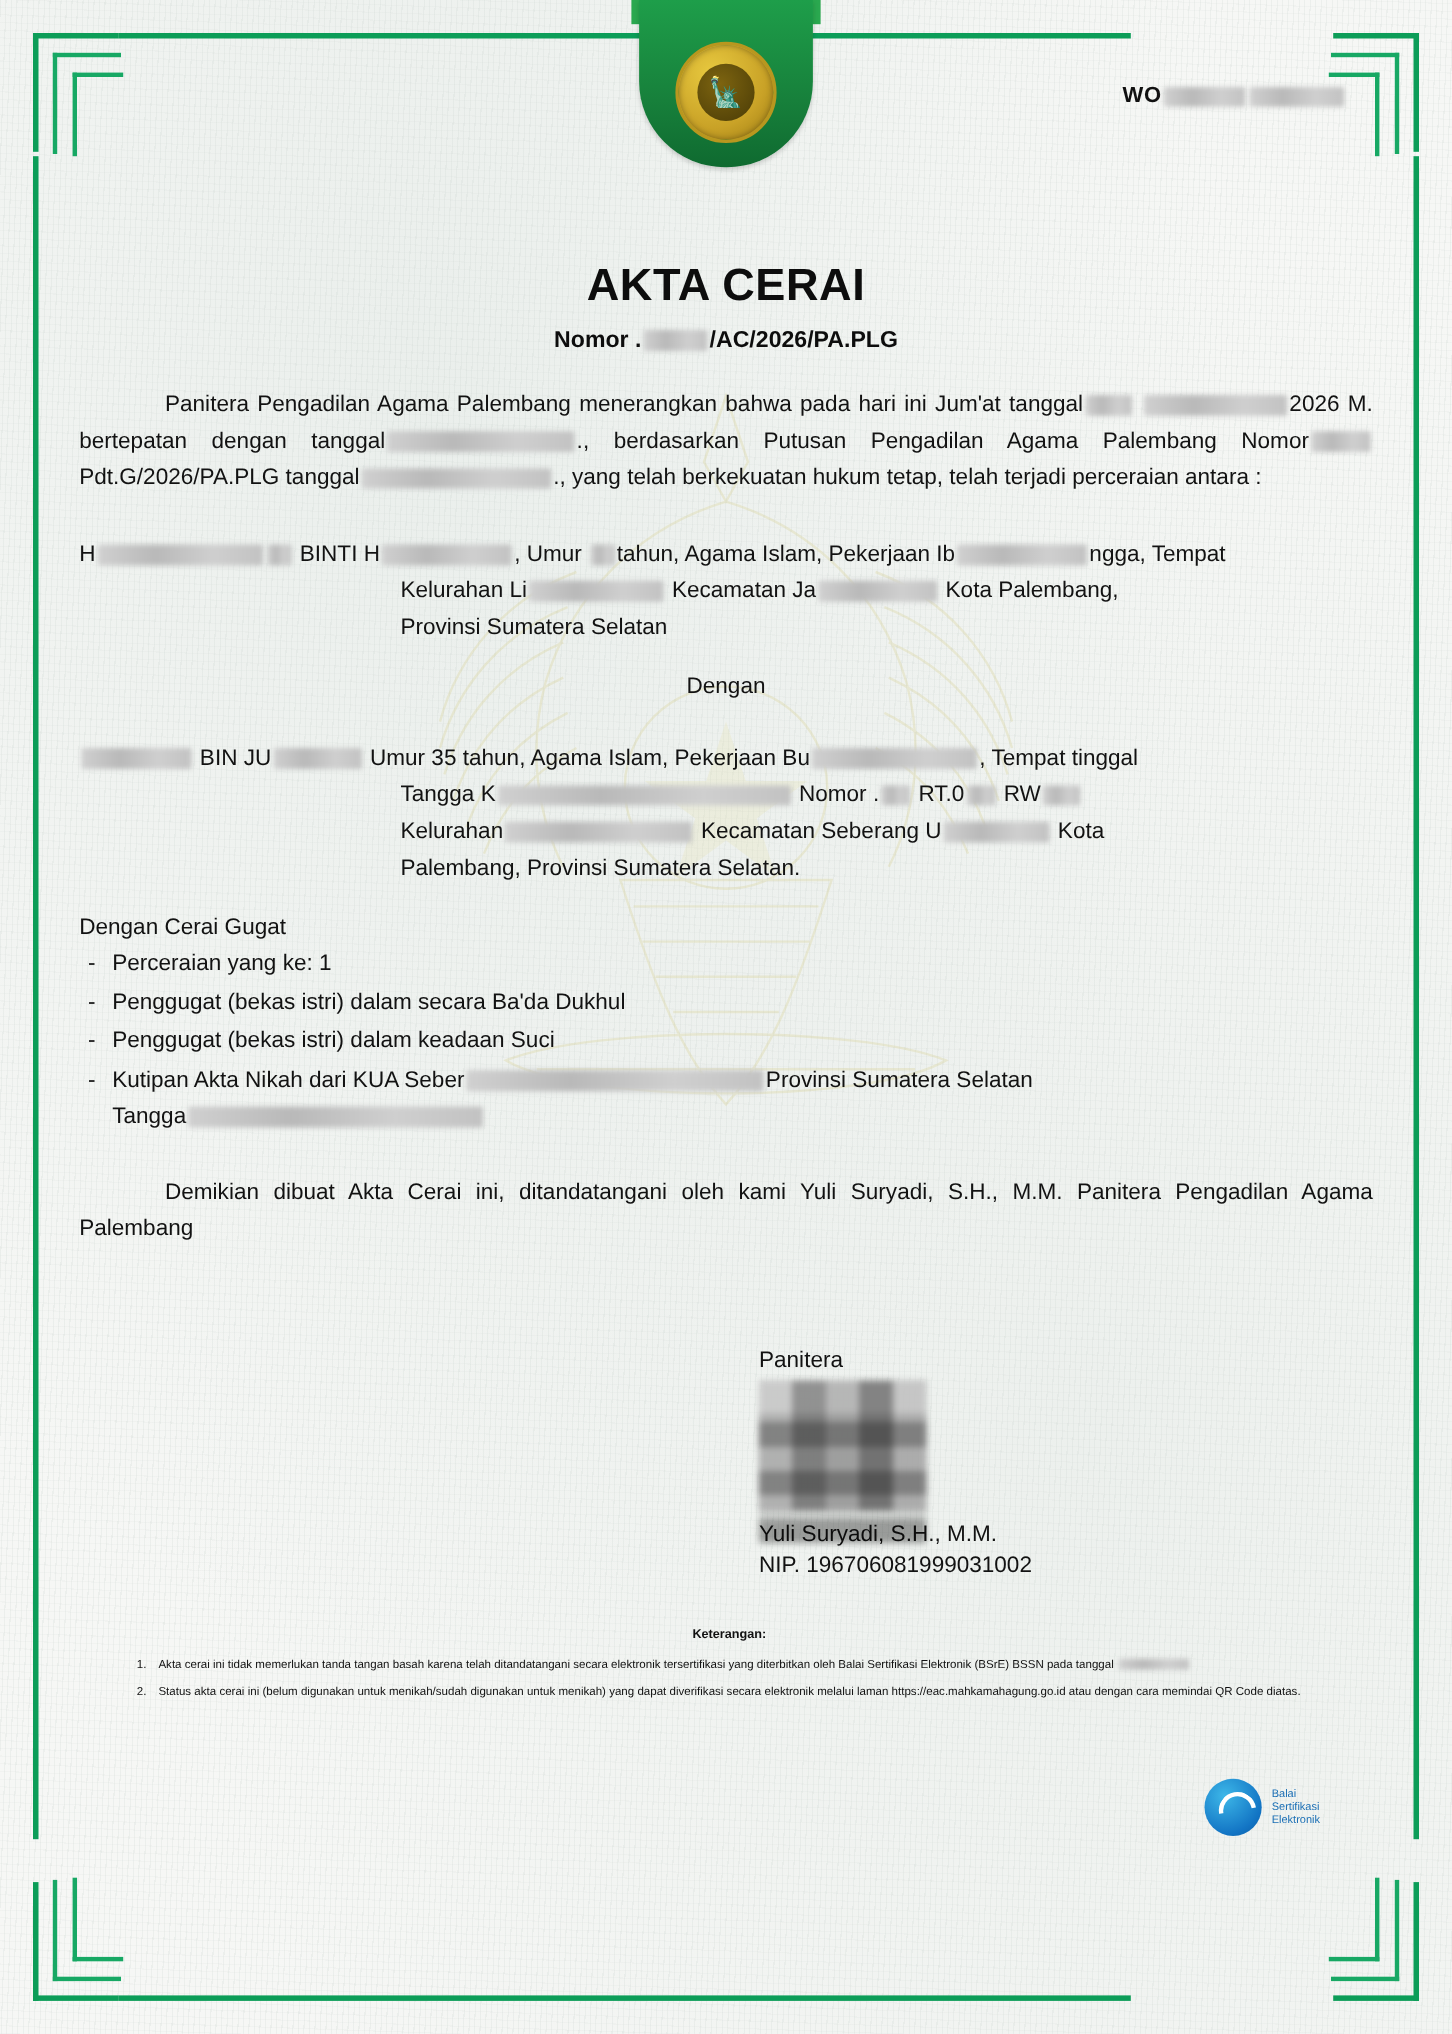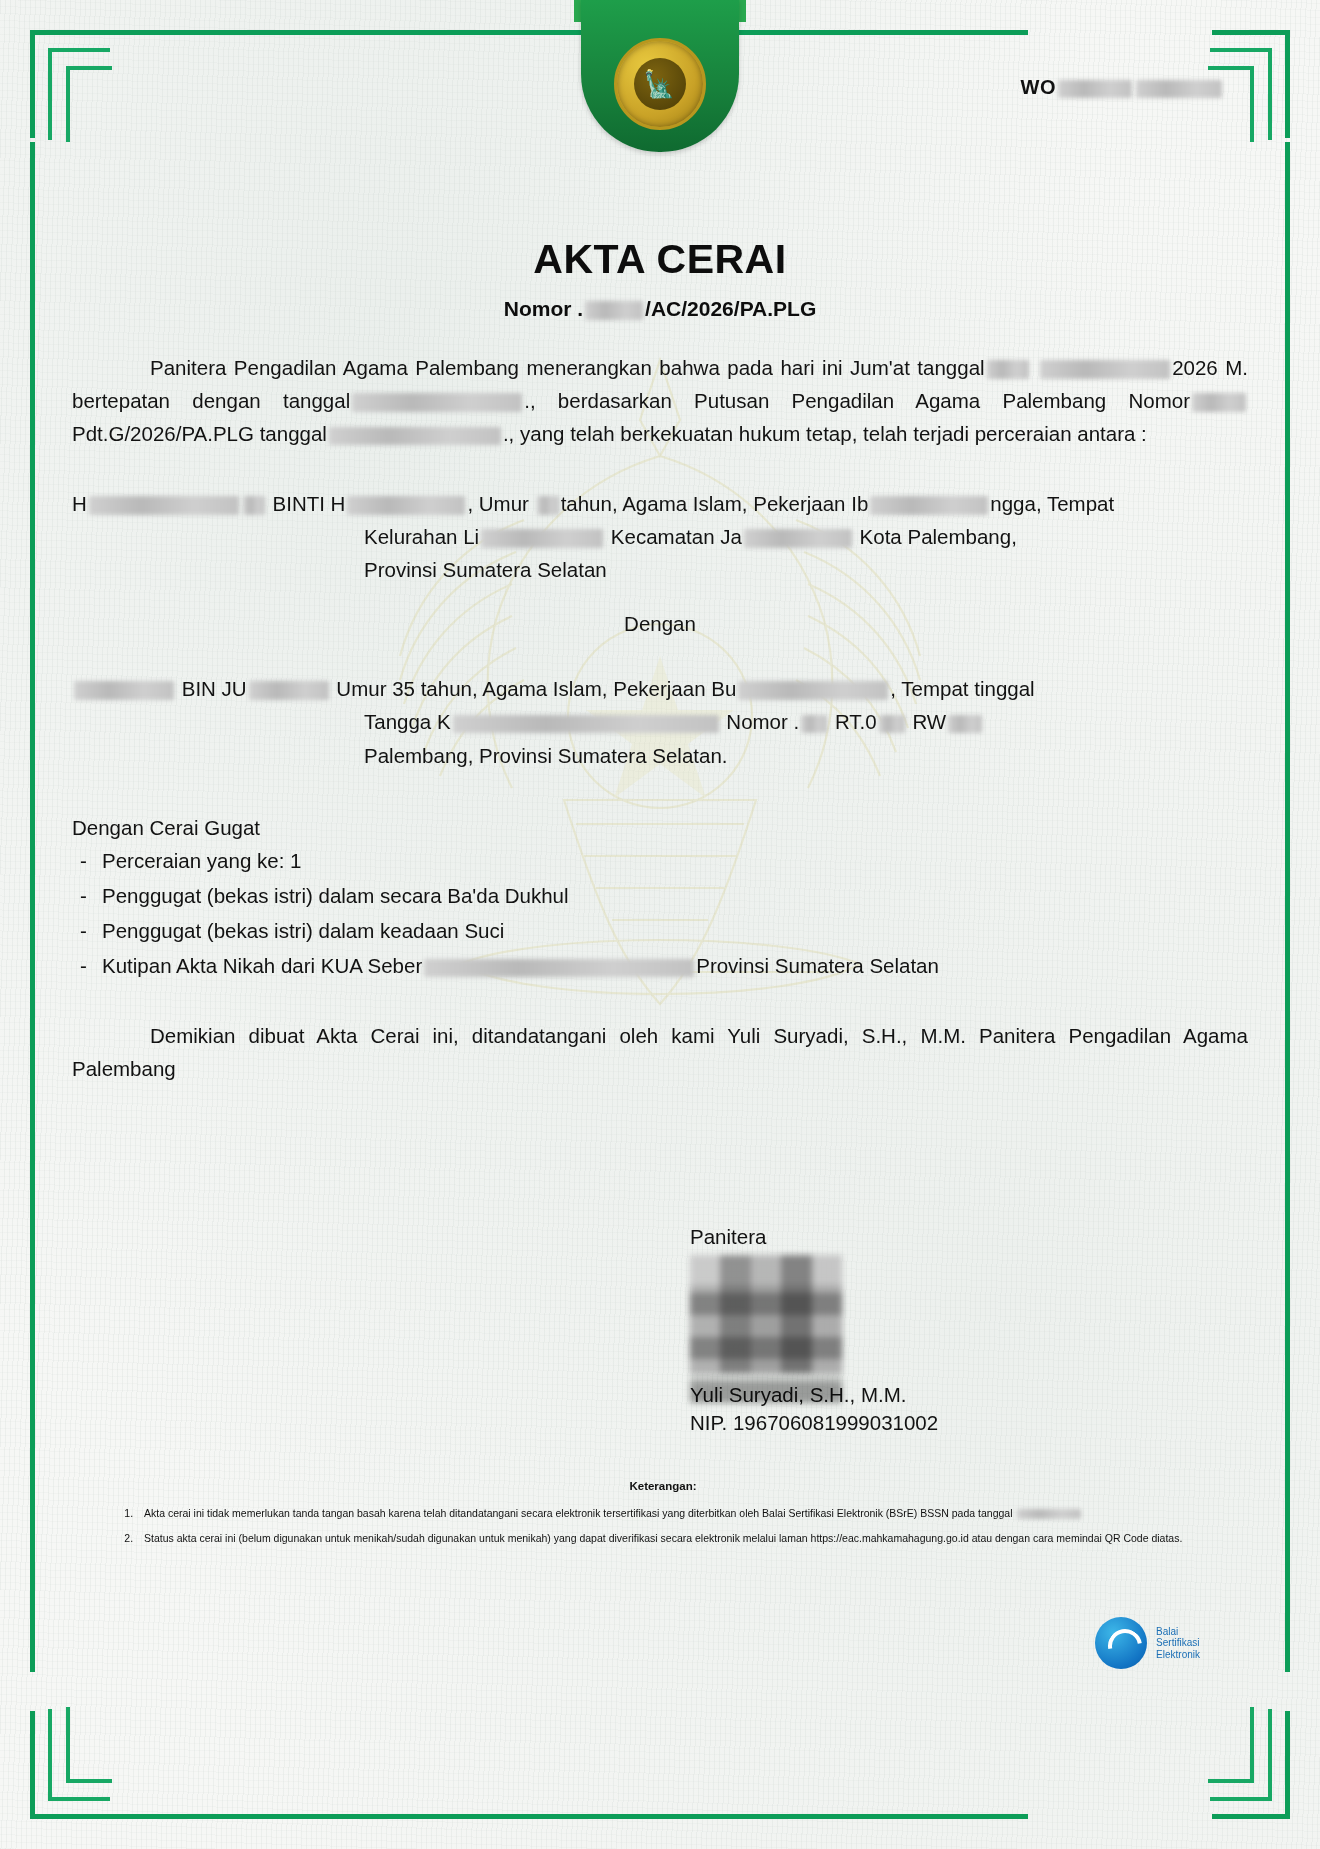--- a/index.html
+++ b/index.html
@@ -100,21 +100,21 @@
     text-align:justify;
   }
   .party .hang{display:block;}
   .party .ind{display:block;padding-left:292px;}
   .party .ind.j{text-align:justify;}
 
   .center-word{
     text-align:center;margin-top:26px;font-size:20.5px;color:#121212;
   }
 
-  .section-head{margin-top:44px;font-size:20.5px;color:#121212;}
+  .section-head{margin-top:26px;font-size:20.5px;color:#121212;}
   .bullets{margin:4px 0 0 0;padding:0;list-style:none;font-size:20.5px;line-height:1.62;color:#121212;}
   .bullets li{padding-left:30px;position:relative;margin-top:2px;}
   .bullets li .dash{position:absolute;left:8px;top:0;}
   .bullets li .cont{display:block;padding-left:0;}
 
   .closing{margin-top:36px;font-size:20.5px;line-height:1.62;color:#121212;text-align:justify;}
   .closing.indent{text-indent:78px;}
 
   
   .sig{
@@ -299,31 +299,37 @@
         <span class="rd" style="width:100px;"></span>
         <span>BIN JU</span><span class="rd" style="width:80px;"></span>
         <span>Umur 35 tahun, Agama Islam, Pekerjaan Bu</span><span class="rd" style="width:150px;"></span><span>, Tempat tinggal</span>
       </span>
       <span class="ind j">
         <span>Tangga K</span><span class="rd" style="width:266px;"></span>
         <span>Nomor .</span><span class="rd" style="width:26px;"></span>
         <span>RT.0</span><span class="rd" style="width:26px;"></span>
         <span>RW</span><span class="rd" style="width:34px;"></span>
       </span>
+      <span class="ind j">
+        <span>Kelurahan</span><span class="rd" style="width:170px;"></span>
+        <span>Kecamatan Seberang U</span><span class="rd" style="width:96px;"></span>
+        <span>Kota</span>
+      </span>
       <span class="ind">Palembang,  Provinsi  Sumatera  Selatan.</span>
     </div>
 
     <div class="section-head">Dengan Cerai Gugat</div>
     <ul class="bullets">
       <li><span class="dash">-</span><span>Perceraian yang ke: 1</span></li>
       <li><span class="dash">-</span><span>Penggugat (bekas istri) dalam secara Ba'da Dukhul</span></li>
       <li><span class="dash">-</span><span>Penggugat (bekas istri) dalam keadaan Suci</span></li>
       <li>
         <span class="dash">-</span>
         <span>Kutipan Akta Nikah dari KUA Seber</span><span class="rd" style="width:270px;"></span><span>Provinsi Sumatera Selatan</span>
+        <span class="cont"><span>Tangga</span><span class="rd" style="width:268px;"></span></span>
       </li>
     </ul>
 
     <div class="closing indent">
       <span>Demikian dibuat Akta Cerai ini, ditandatangani oleh kami Yuli Suryadi, S.H., M.M. Panitera</span>
       <span>Pengadilan Agama Palembang</span>
     </div>
   </div>
 
   <div class="sig">

